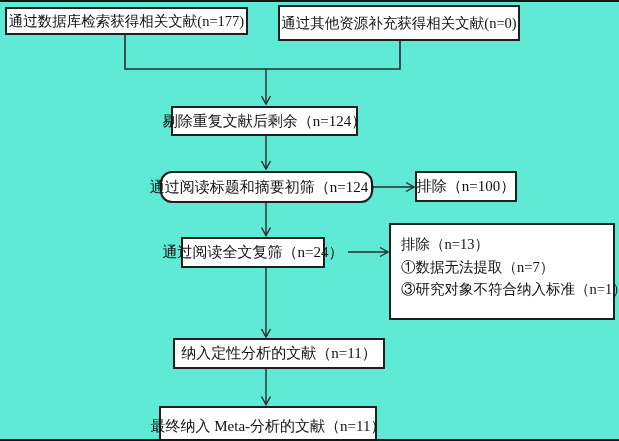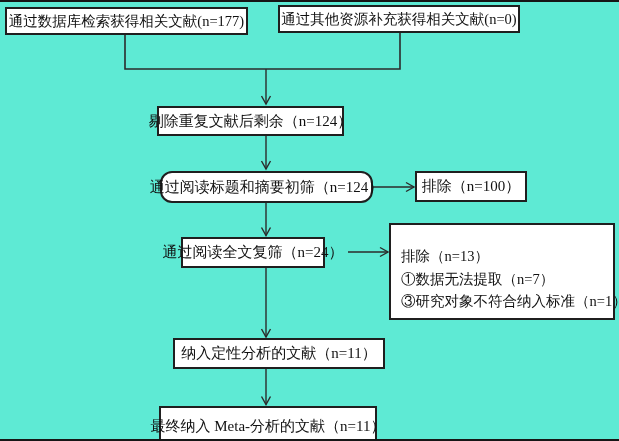--- a/index.html
+++ b/index.html
@@ -39,30 +39,30 @@
     border: 2px solid #1f1f1f;
     background: #ffffff;
     display: flex;
     align-items: center;
     justify-content: center;
     white-space: nowrap;
     font-size: 15px;
     line-height: 1;
   }
   .box-source-db     { left: 5px;   top: 7px;   width: 243px; height: 28px; font-size: 14.5px; }
-  .box-source-other  { left: 278px; top: 5px;   width: 242px; height: 28px; font-size: 14.5px; }
-  .box-dedup         { left: 157px; top: 106px; width: 187px; height: 30px; }
+  .box-source-other  { left: 278px; top: 5px;   width: 242px; height: 36px; font-size: 14.5px; }
+  .box-dedup         { left: 171px; top: 106px; width: 187px; height: 30px; }
   .box-title-screen  { left: 160px; top: 171px; width: 213px; height: 32px; border-radius: 12px; }
-  .box-excl-initial  { left: 415px; top: 171px; width: 112px; height: 31px; }
+  .box-excl-initial  { left: 415px; top: 171px; width: 102px; height: 31px; }
   .box-fulltext      { left: 181px; top: 237px; width: 144px; height: 31px; }
   .box-excl-fulltext {
     left: 389px; top: 223px; width: 226px; height: 97px;
     display: block;
     text-align: left;
-    padding: 20px 6px 0 10px;
+    padding: 8px 6px 0 10px;
     font-size: 14.5px;
     line-height: 22.5px;
     white-space: nowrap;
   }
   .box-qualitative   { left: 173px; top: 338px; width: 212px; height: 31px; }
   .box-meta          { left: 159px; top: 406px; width: 218px; height: 40px; }
 </style>
 </head>
 <body>
 

